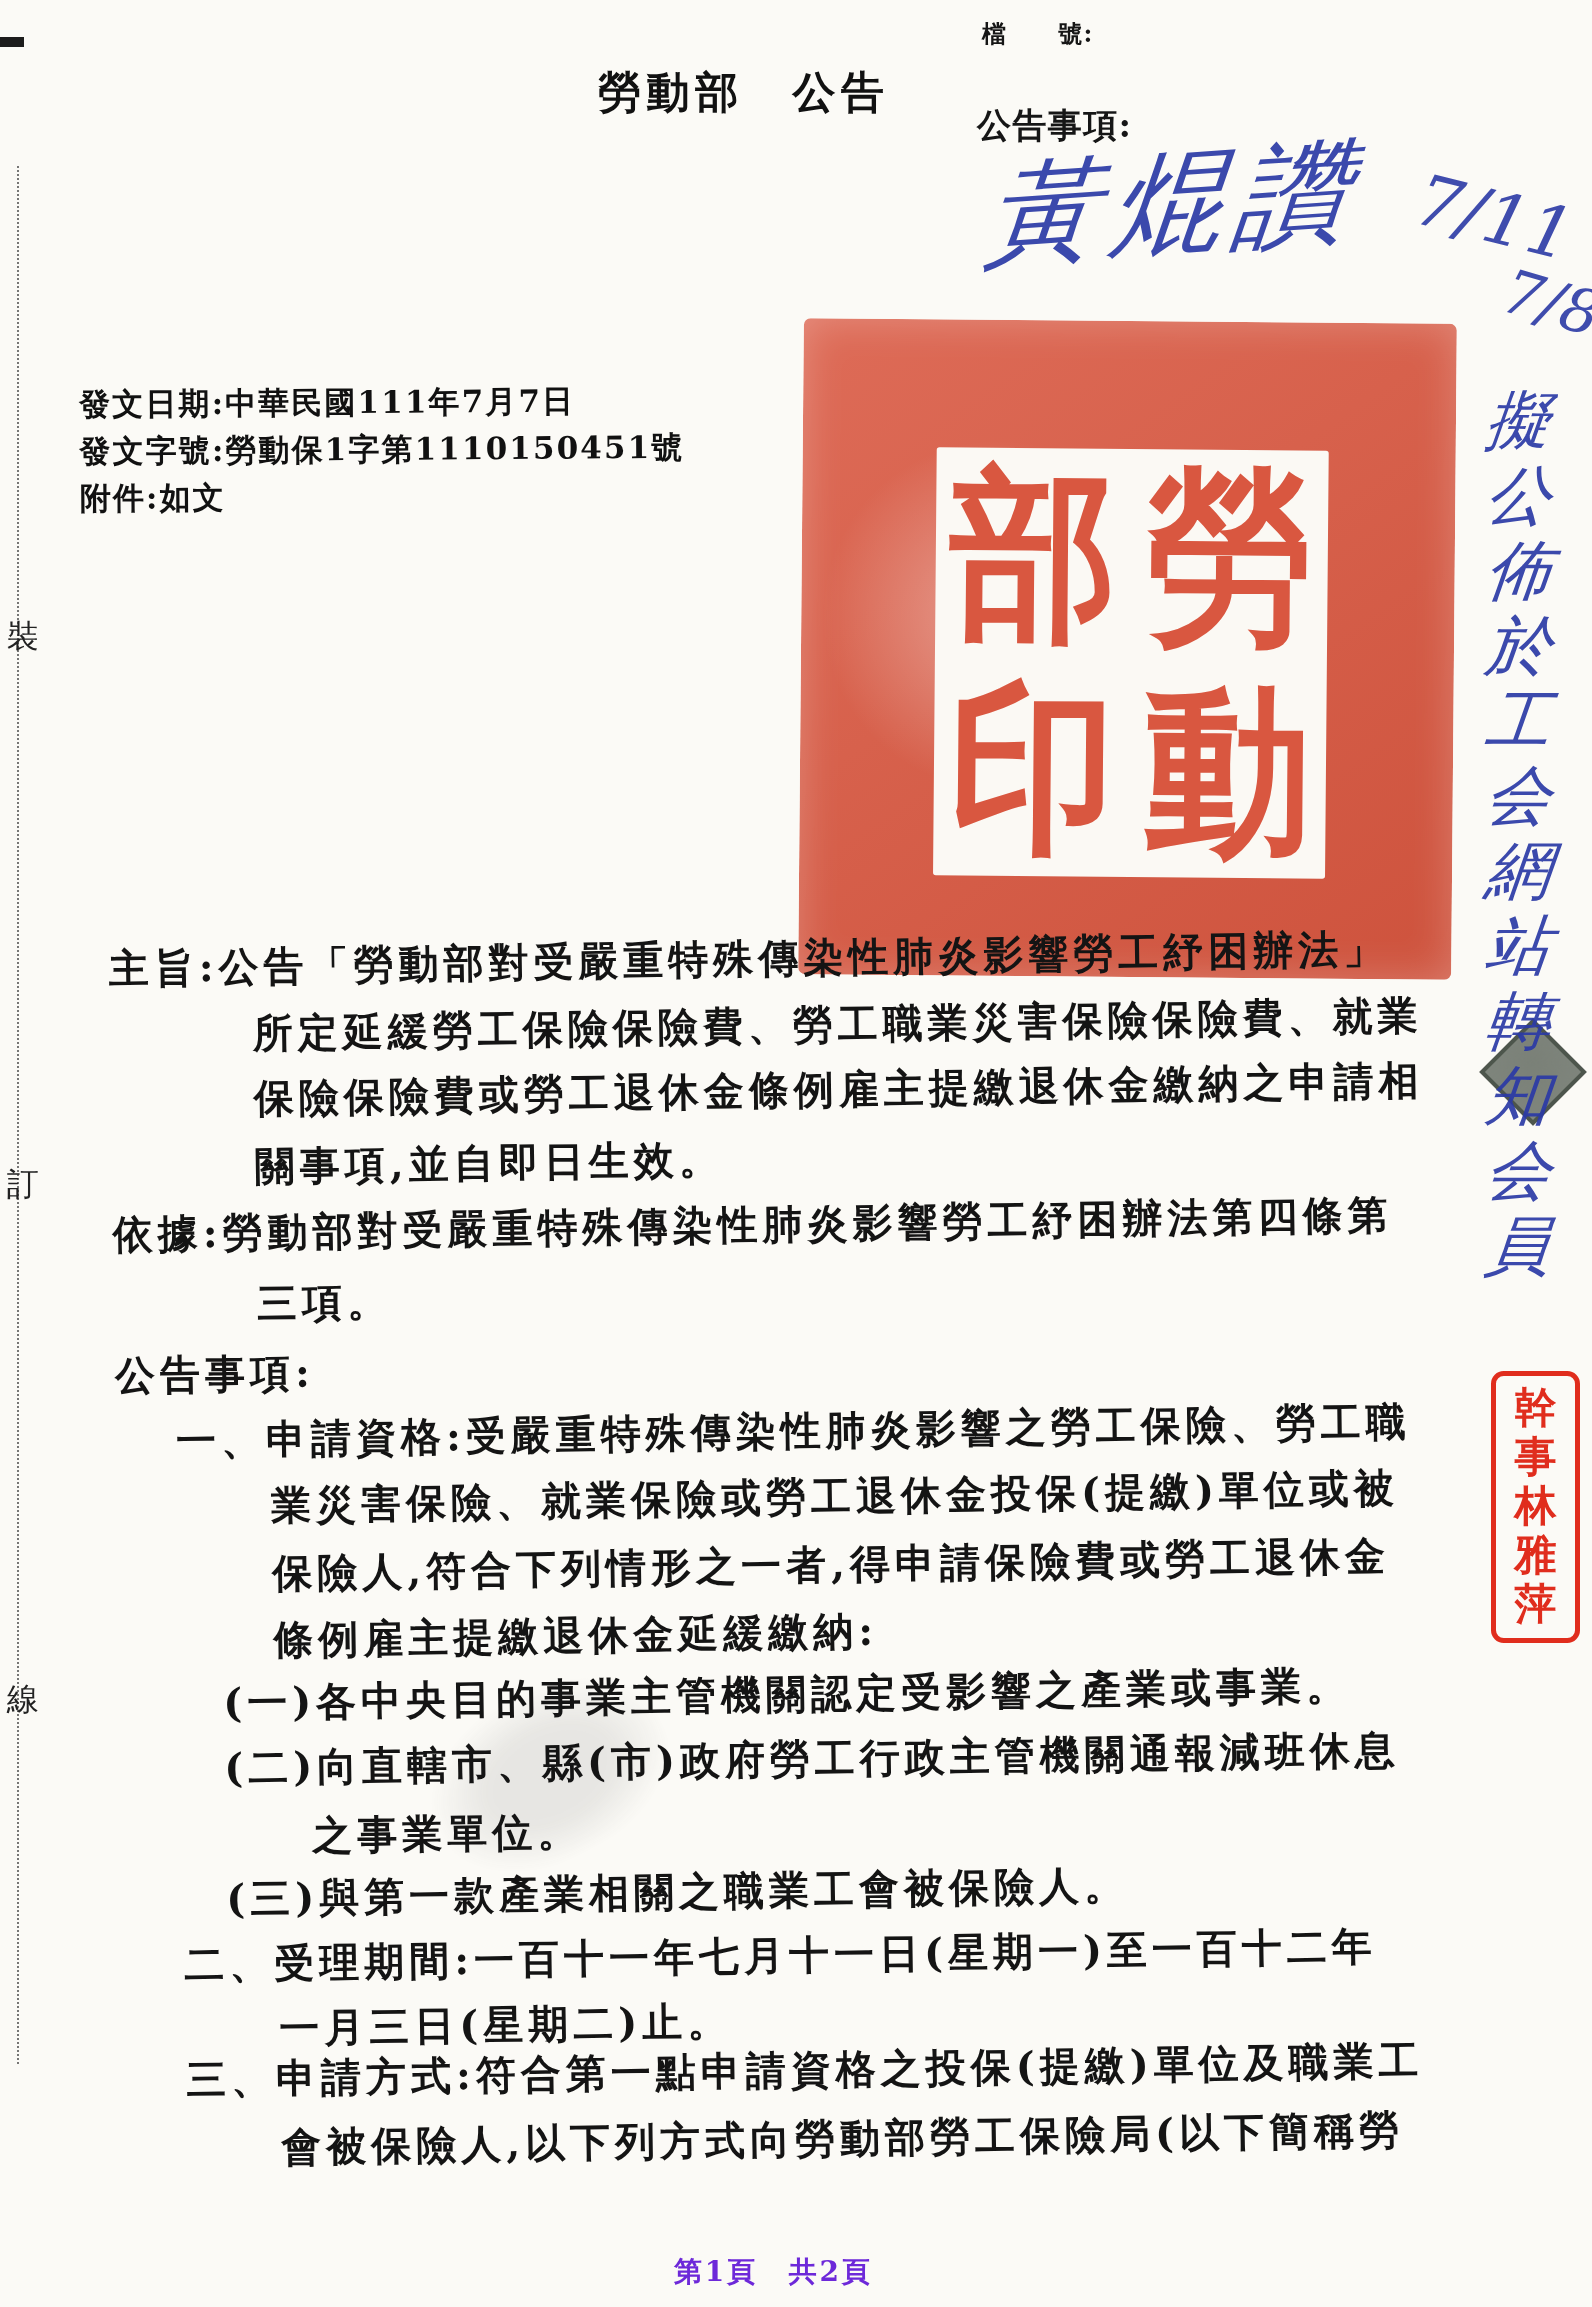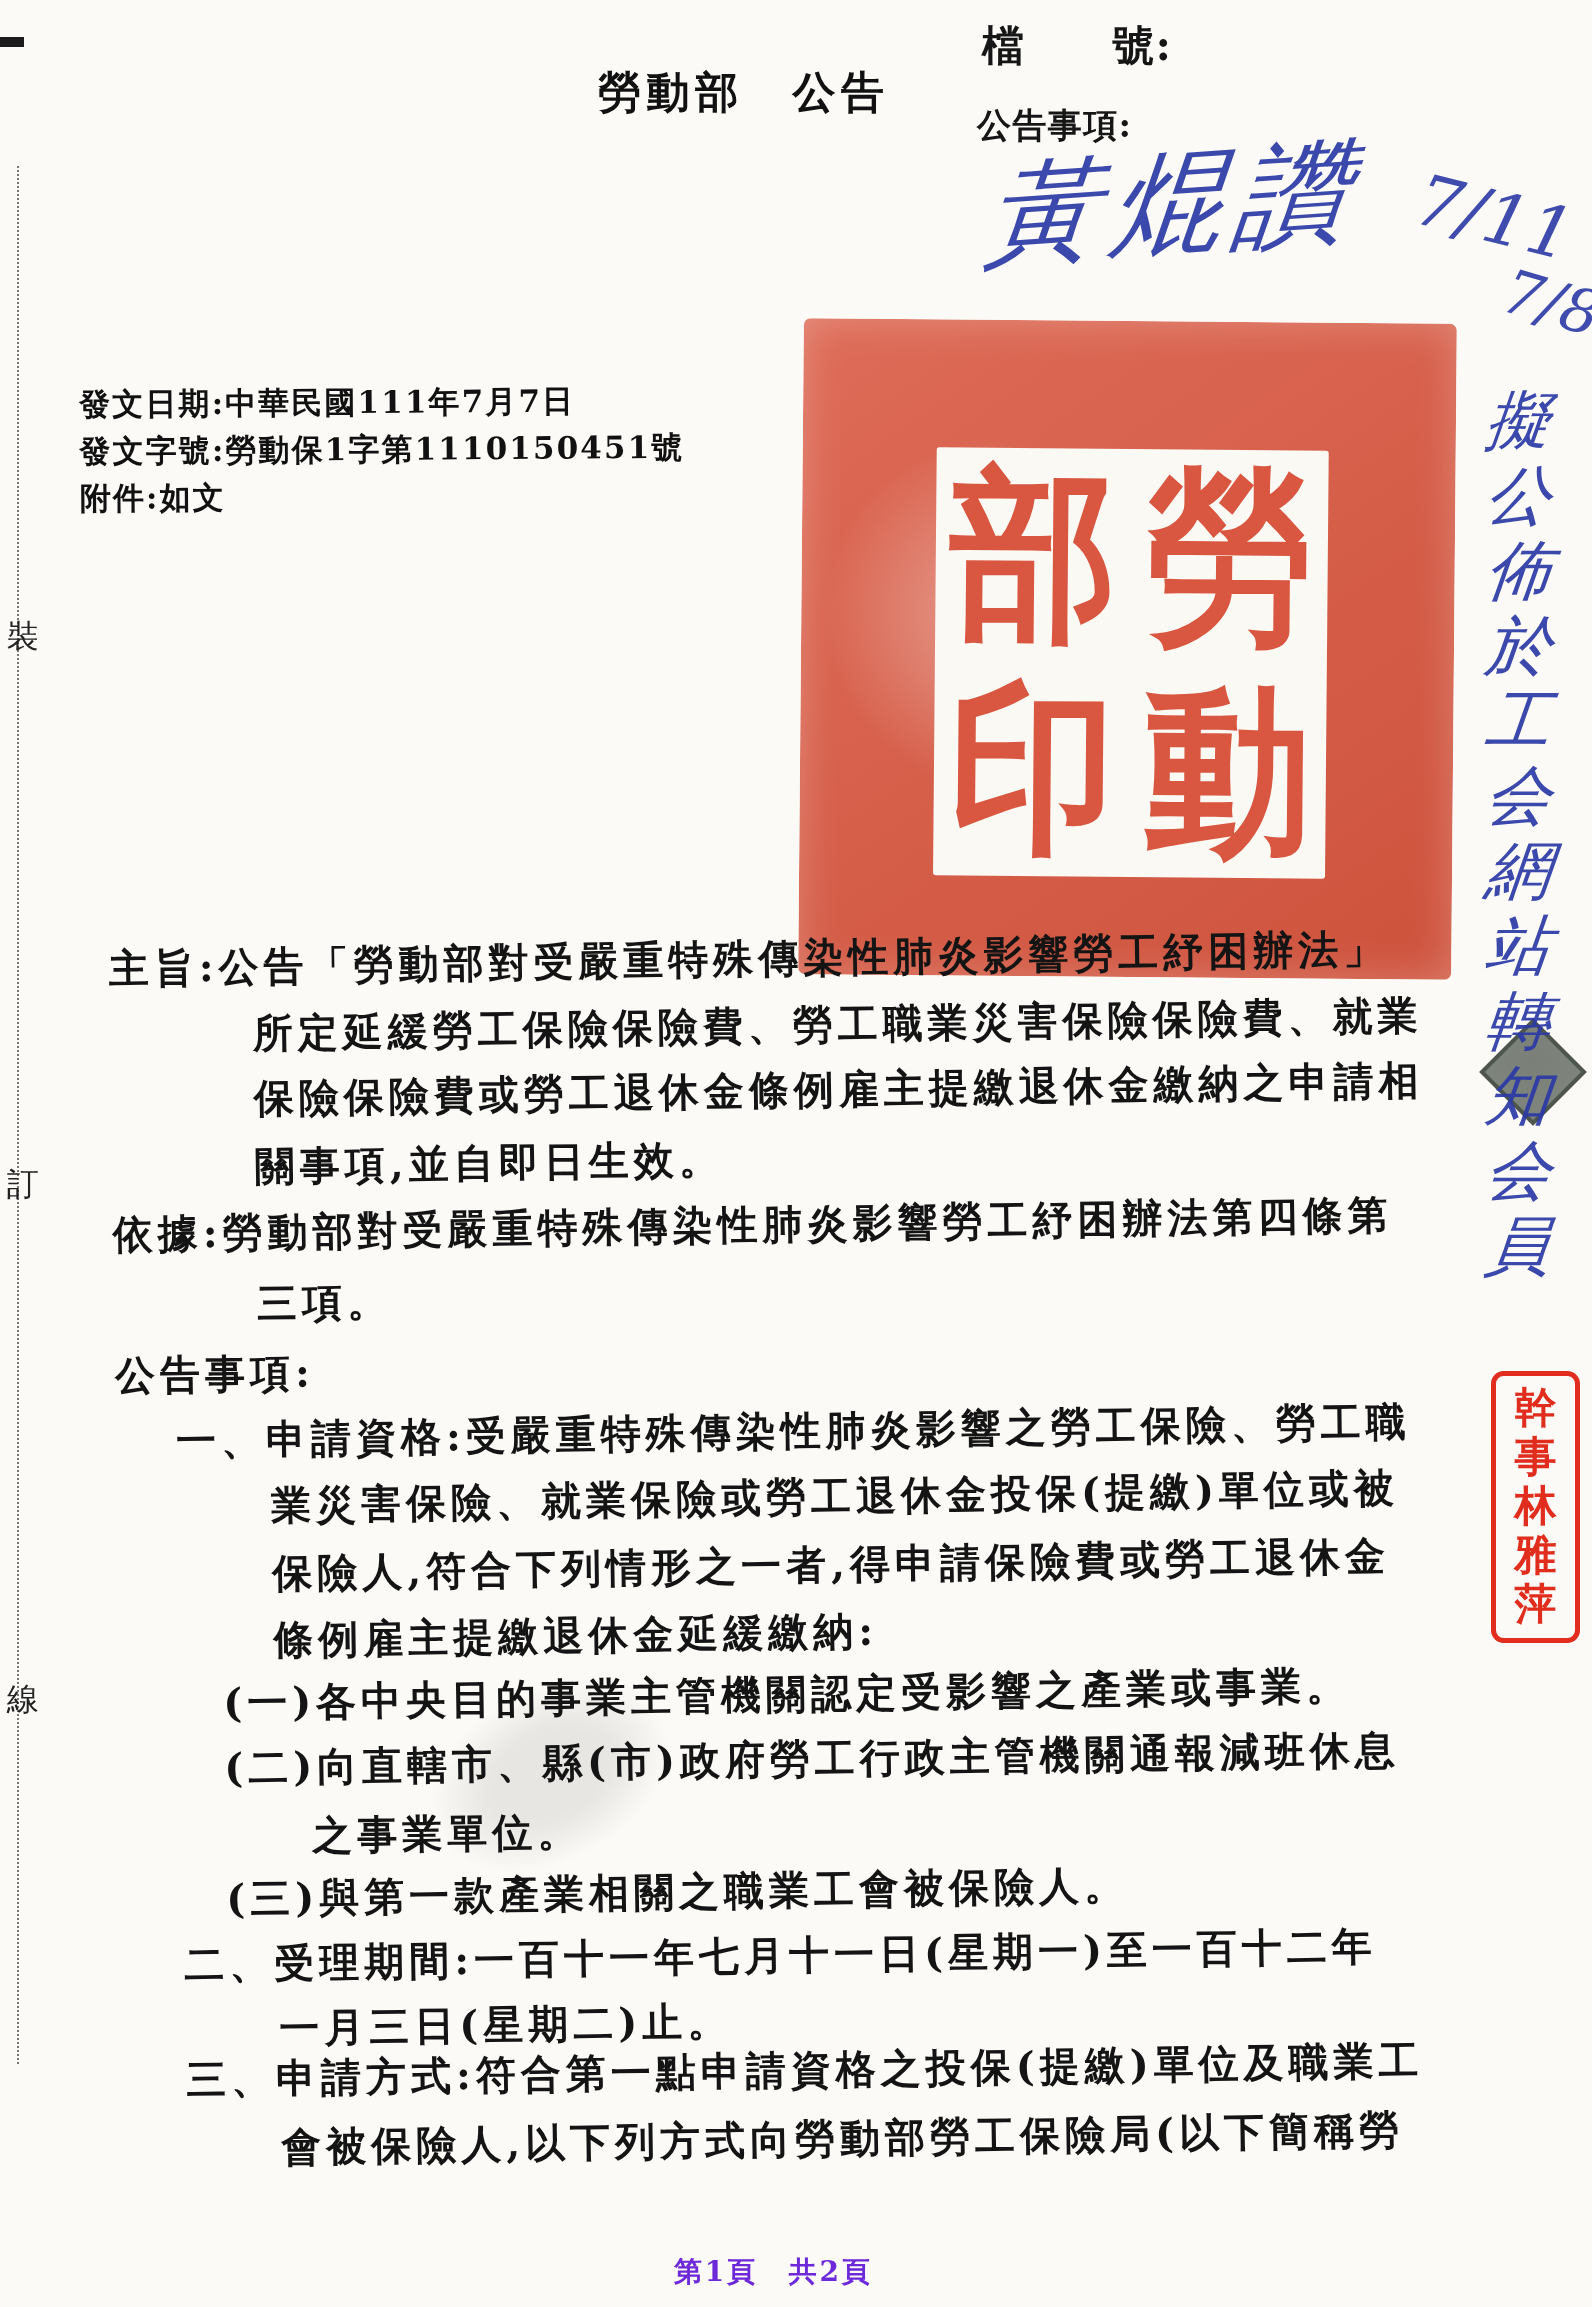--- a/index.html
+++ b/index.html
@@ -13,21 +13,21 @@
   
   .binding-line{
     left:17px;top:166px;height:1898px;width:0;
     border-left:2.1px dotted #4a4a4a;opacity:.75;
   }
   .binding-char{
     left:2.8px;width:40px;text-align:center;
     font-size:32px;color:#222;letter-spacing:0;
   }
   
-  .file-label{left:982px;top:18.3px;font-size:42px;letter-spacing:1.4px;font-weight:bold;}
+  .file-label{left:982px;top:18.3px;font-size:24px;letter-spacing:1.4px;font-weight:bold;}
   .retention-label{left:977px;top:103px;font-size:34px;letter-spacing:1.4px;font-weight:bold;}
   
   .doc-title{
     left:598px;top:64px;font-size:43px;letter-spacing:5.6px;
     font-weight:bold;color:#111;
   }
   
   .meta{left:79px;top:381px;transform:rotate(-0.4deg);transform-origin:left top;}
   .meta div{font-size:31px;letter-spacing:2.1px;line-height:47px;font-weight:bold;color:#111;}
   

